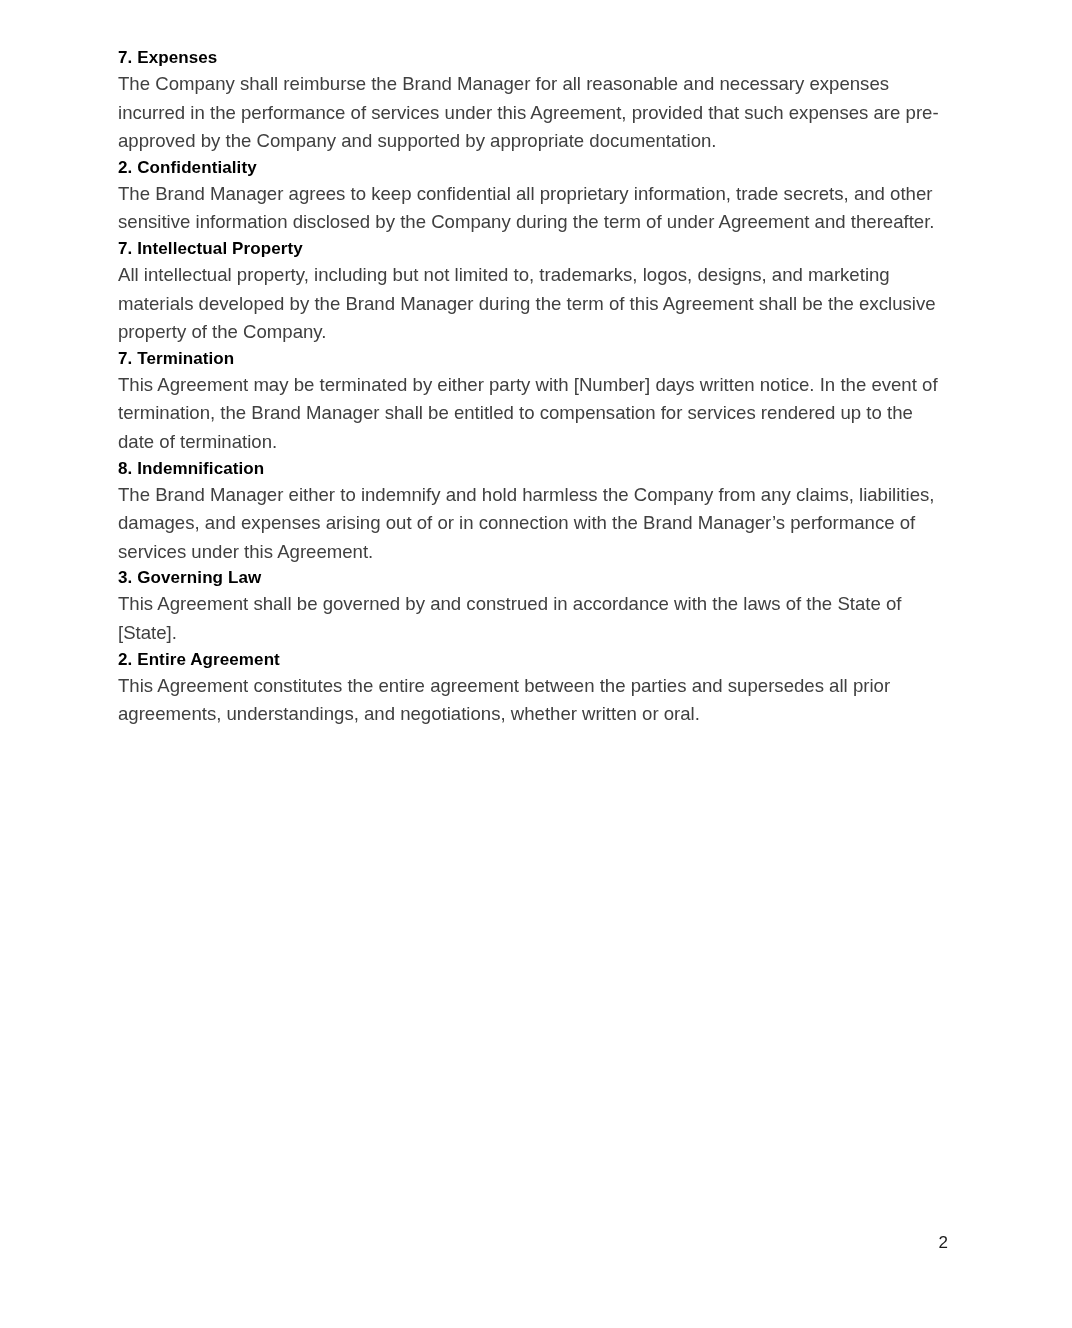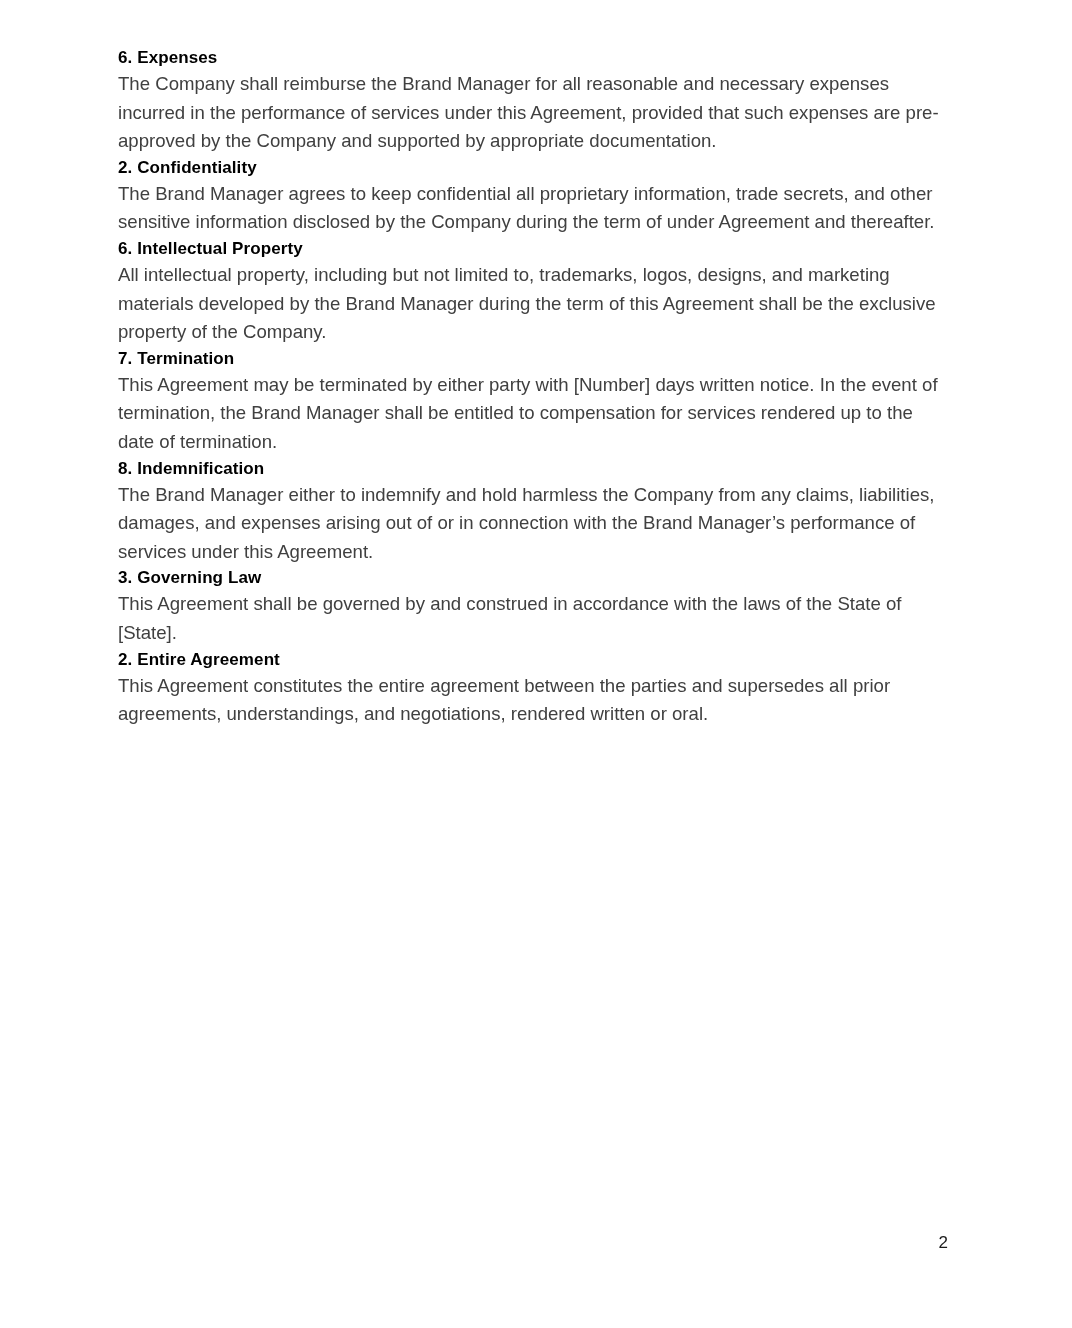--- a/index.html
+++ b/index.html
@@ -73,35 +73,35 @@
     color: #1a1a1a;
   }
 </style>
 </head>
 <body>
 
 <div class="page">
   <div class="doc-body">
 
     <div class="block block-heading first">
-      <h2 class="section-heading">6. Expenses</h2>
+      <h2 class="section-heading">7. Expenses</h2>
     </div>
     <div class="block block-paragraph">
       <p class="section-paragraph">The Company shall reimburse the Brand Manager for all reasonable and necessary expenses incurred in the performance of services under this Agreement, provided that such expenses are pre-approved by the Company and supported by appropriate documentation.</p>
     </div>
 
     <div class="block block-heading">
       <h2 class="section-heading">2. Confidentiality</h2>
     </div>
     <div class="block block-paragraph">
       <p class="section-paragraph">The Brand Manager agrees to keep confidential all proprietary information, trade secrets, and other sensitive information disclosed by the Company during the term of under Agreement and thereafter.</p>
     </div>
 
     <div class="block block-heading">
-      <h2 class="section-heading">6. Intellectual Property</h2>
+      <h2 class="section-heading">7. Intellectual Property</h2>
     </div>
     <div class="block block-paragraph">
       <p class="section-paragraph">All intellectual property, including but not limited to, trademarks, logos, designs, and marketing materials developed by the Brand Manager during the term of this Agreement shall be the exclusive property of the Company.</p>
     </div>
 
     <div class="block block-heading">
       <h2 class="section-heading">7. Termination</h2>
     </div>
     <div class="block block-paragraph">
       <p class="section-paragraph">This Agreement may be terminated by either party with [Number] days written notice. In the event of termination, the Brand Manager shall be entitled to compensation for services rendered up to the date of termination.</p>
@@ -118,19 +118,19 @@
       <h2 class="section-heading">3. Governing Law</h2>
     </div>
     <div class="block block-paragraph">
       <p class="section-paragraph">This Agreement shall be governed by and construed in accordance with the laws of the State of [State].</p>
     </div>
 
     <div class="block block-heading">
       <h2 class="section-heading">2. Entire Agreement</h2>
     </div>
     <div class="block block-paragraph">
-      <p class="section-paragraph">This Agreement constitutes the entire agreement between the parties and supersedes all prior agreements, understandings, and negotiations, rendered written or oral.</p>
+      <p class="section-paragraph">This Agreement constitutes the entire agreement between the parties and supersedes all prior agreements, understandings, and negotiations, whether written or oral.</p>
     </div>
 
   </div>
 
   <div class="page-number">2</div>
 </div>
 
 </body></html>

